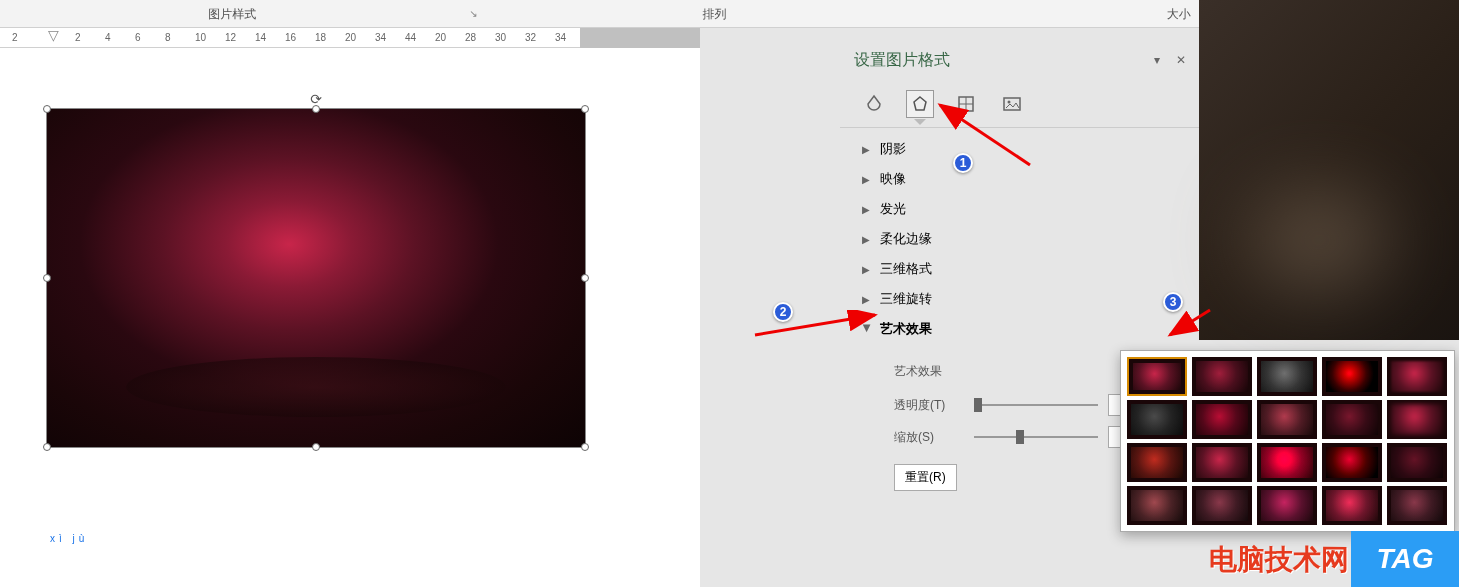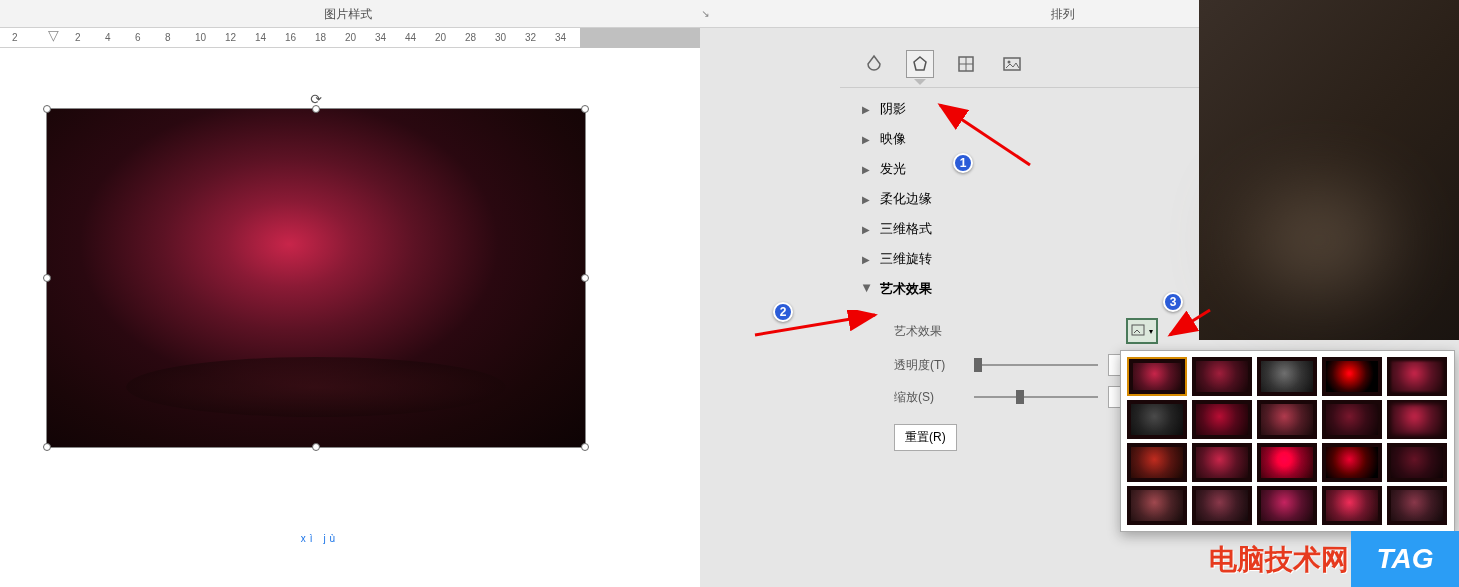--- a/index.html
+++ b/index.html
@@ -18,21 +18,21 @@
 
 
 .doc-area { position:absolute; top:48px; left:0; width:700px; height:540px; background:#fff; }
 .selected-img { position:absolute; top:60px; left:46px; width:540px; height:340px; background: radial-gradient(ellipse at 45% 40%, #c8254a 0%, #8a1a35 15%, #5c1224 30%, #2a0810 50%, #1a0608 75%, #0d0304 100%); border:1px solid #888; }
 .selected-img::before { content:''; position:absolute; left:50%; bottom:30px; transform:translateX(-50%); width:380px; height:60px; border-radius:50%; background:radial-gradient(ellipse, #3a1015 0%, #1a0608 70%, transparent 100%); opacity:0.6; }
 .handle { position:absolute; width:8px; height:8px; background:#fff; border:1px solid #666; border-radius:50%; }
 .handle-rotate { position:absolute; top:-18px; left:50%; transform:translateX(-50%); font-size:14px; color:#555; }
 
 .doc-text { position:absolute; left:50px; top:485px; width:540px; }
 .doc-title { color:#1a73e8; font-size:22px; font-weight:bold; margin-bottom:12px; }
-.doc-pinyin { font-size:10px; color:#1a73e8; letter-spacing:4px; margin-bottom:2px;text-align:center; }
+.doc-pinyin { font-size:10px; color:#1a73e8; letter-spacing:4px; margin-bottom:2px; }
 
 
 .format-panel { position:absolute; top:40px; left:840px; width:360px; height:540px; background:#e6e6e6; }
 .panel-header { height:40px; display:flex; align-items:center; padding:0 14px; justify-content:space-between; }
 .panel-title { color:#3a6848; font-size:16px; }
 .panel-controls { display:flex; gap:16px; font-size:12px; color:#666; }
 .panel-icons { height:48px; display:flex; align-items:center; gap:18px; padding:0 20px; border-bottom:1px solid #ccc; }
 .picon { width:28px; height:28px; display:flex; align-items:center; justify-content:center; cursor:pointer; }
 .picon.active { border:1px solid #999; background:#f0f0f0; position:relative; }
 .picon.active::after { content:''; position:absolute; bottom:-8px; left:50%; transform:translateX(-50%); width:0; height:0; border-left:6px solid transparent; border-right:6px solid transparent; border-top:6px solid #bbb; }
@@ -70,20 +70,21 @@
 .tag-box { position:absolute; bottom:0; right:0; width:108px; height:56px; background:#2b9df5; display:flex; align-items:center; justify-content:center; z-index:40; }
 .tag-text { font-size:28px; font-weight:bold; color:#fff; font-style:italic; }
 </style>
 </head>
 <body>
 
 <div class="ribbon-tabs">
   <div class="ribbon-tab">图片样式</div>
   <div class="ribbon-tab-small">↘</div>
   <div class="ribbon-tab">排列</div>
+  <div class="ribbon-tab">大小</div>
   <div class="ribbon-tab-small">↘</div>
   <div class="ribbon-collapse">ˆ</div>
 </div>
 
 <div class="ruler">
   <span class="ruler-num" style="left:12px">2</span>
   <span class="ruler-num" style="left:75px">2</span>
   <span class="ruler-num" style="left:105px">4</span>
   <span class="ruler-num" style="left:135px">6</span>
   <span class="ruler-num" style="left:165px">8</span>
@@ -120,20 +121,27 @@
     <div class="handle" style="bottom:-4px; left:50%; margin-left:-4px"></div>
     <div class="handle" style="bottom:-4px; right:-4px"></div>
   </div>
   <div class="doc-text">
     <div class="doc-pinyin">xì jù</div>
 
   </div>
 </div>
 
 <div class="format-panel">
+  <div class="panel-header">
+    <span class="panel-title">设置图片格式</span>
+    <div class="panel-controls">
+      <span>▾</span>
+      <span>✕</span>
+    </div>
+  </div>
   <div class="panel-icons">
     <div class="picon">
       <svg width="20" height="20" viewBox="0 0 20 20">
           <path d="M10 2 L16 10 A6 6 0 1 1 4 10 Z" fill="none" stroke="#666" stroke-width="1.5"></path>
         </svg>
     </div>
     <div class="picon active">
       <svg width="20" height="20" viewBox="0 0 20 20">
           <polygon points="10,3 16,8 14,16 6,16 4,8" fill="none" stroke="#555" stroke-width="1.5"></polygon>
         </svg>

